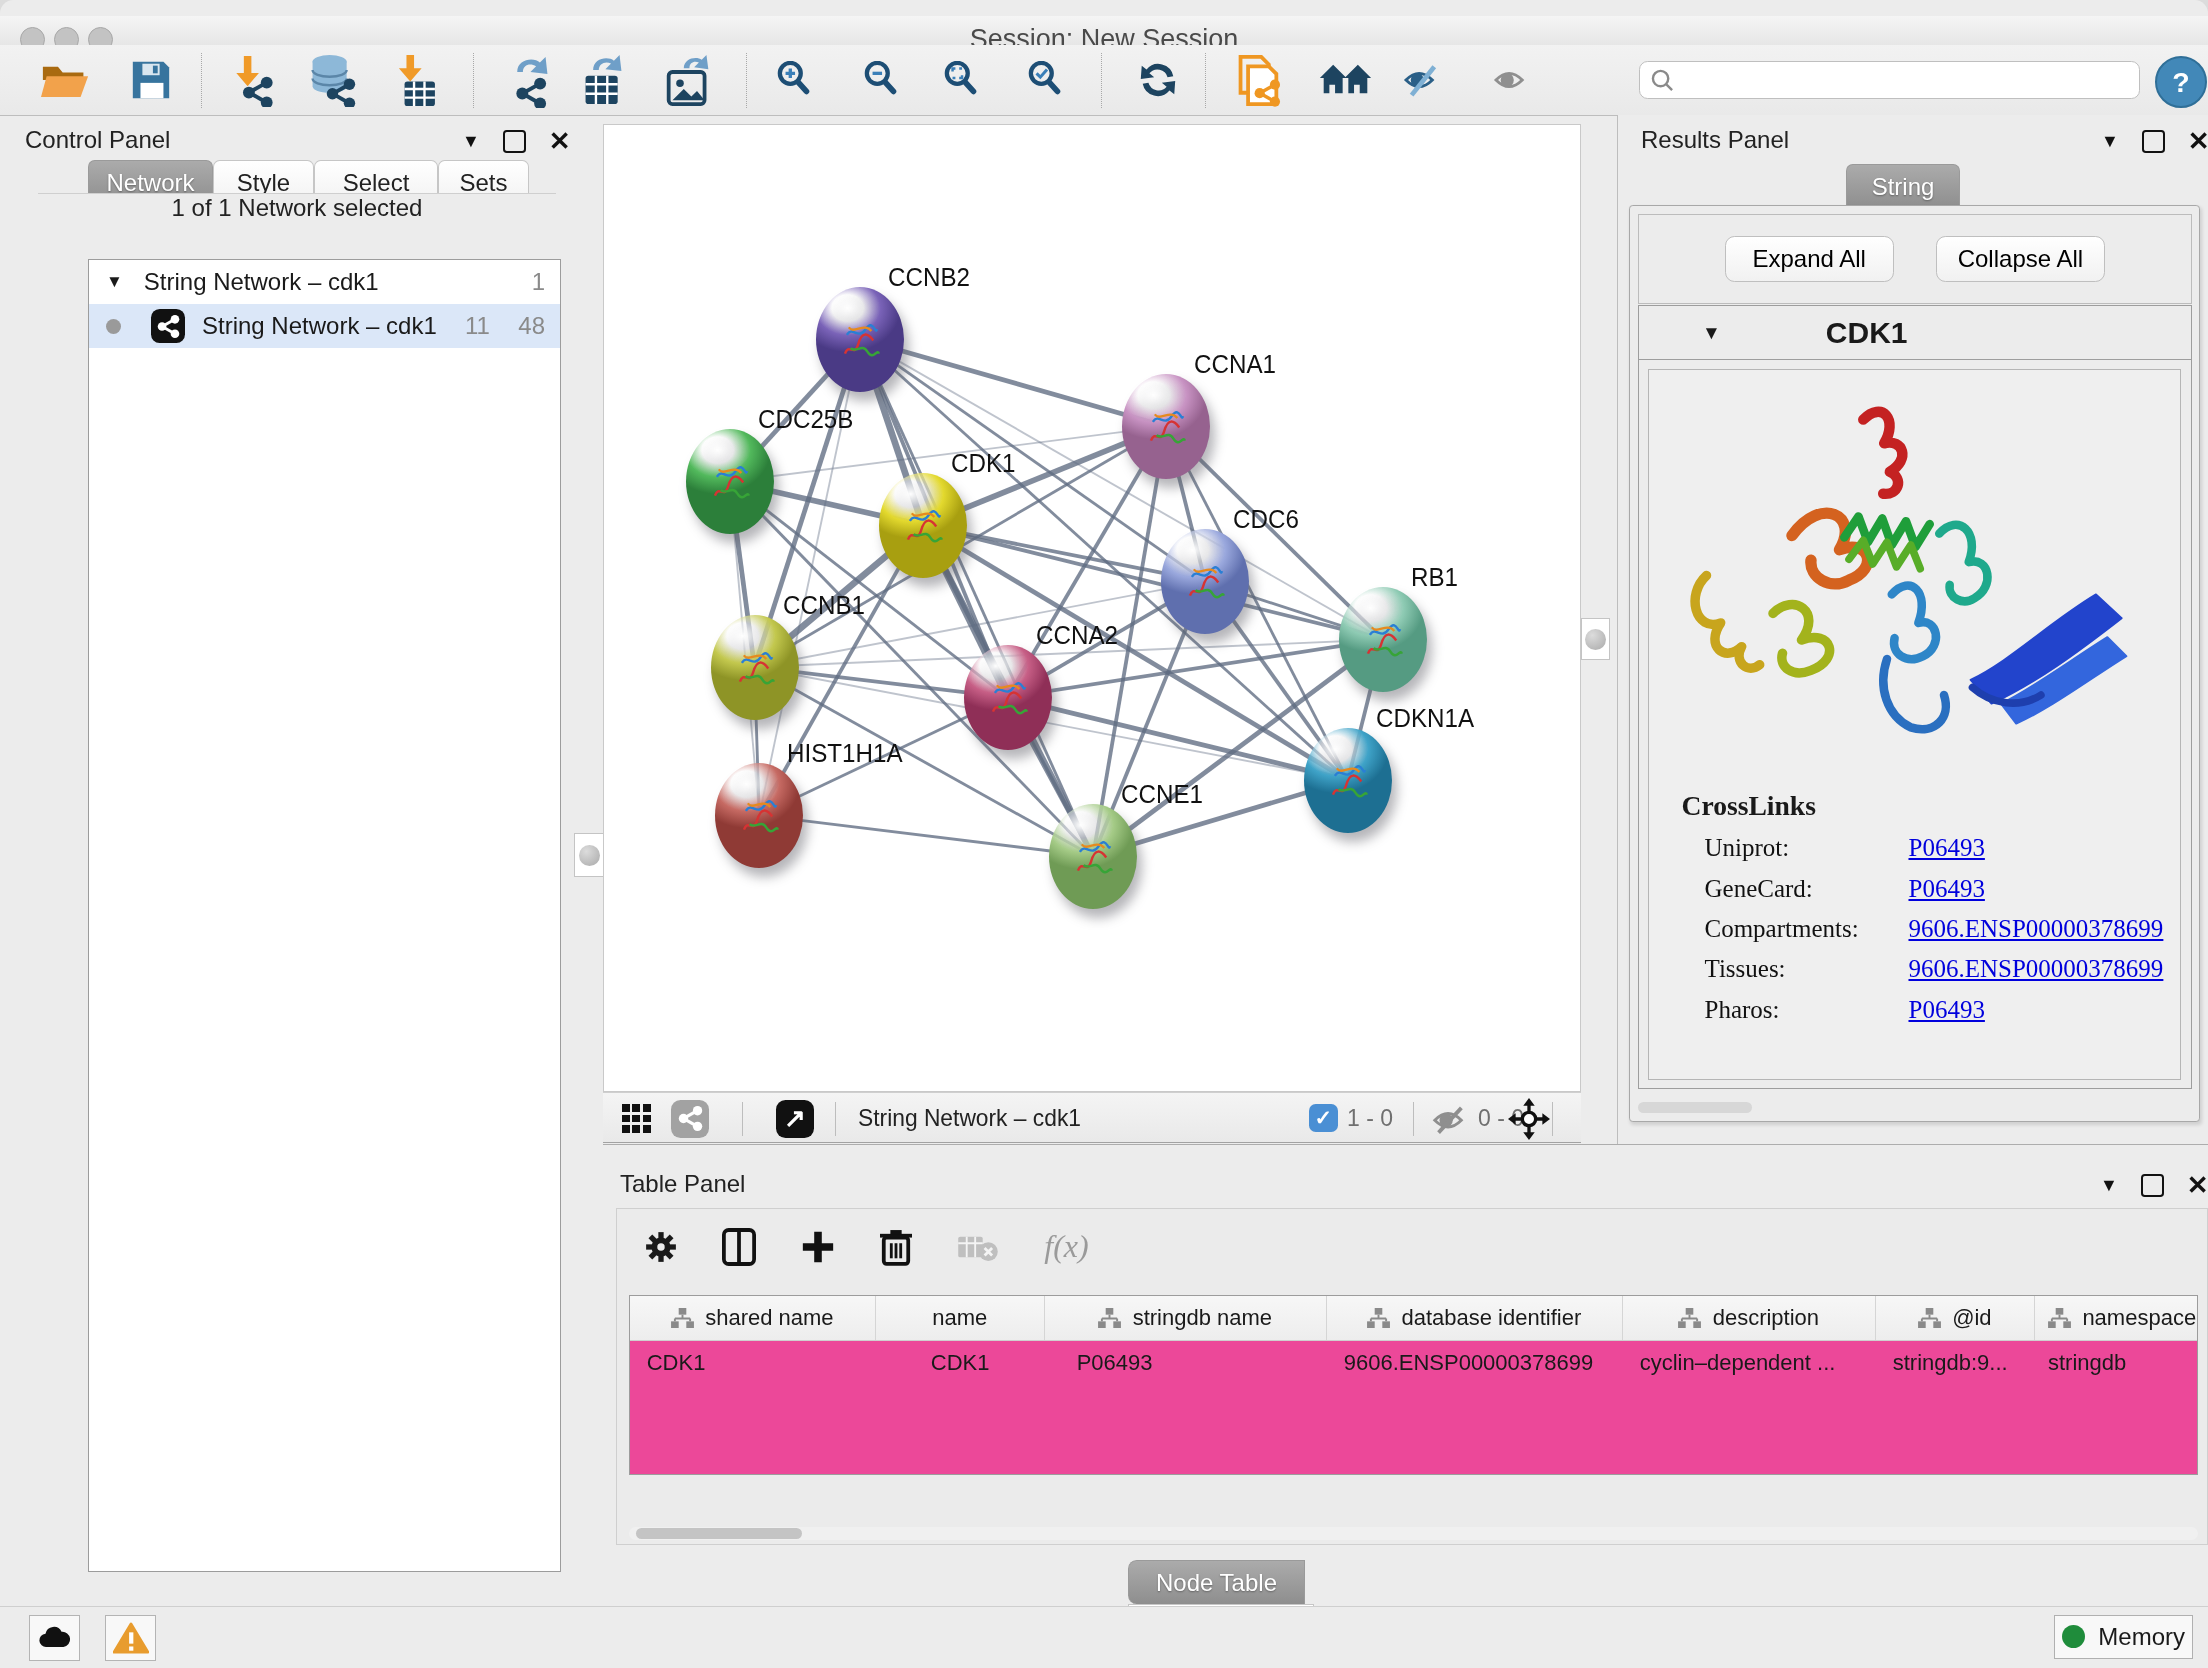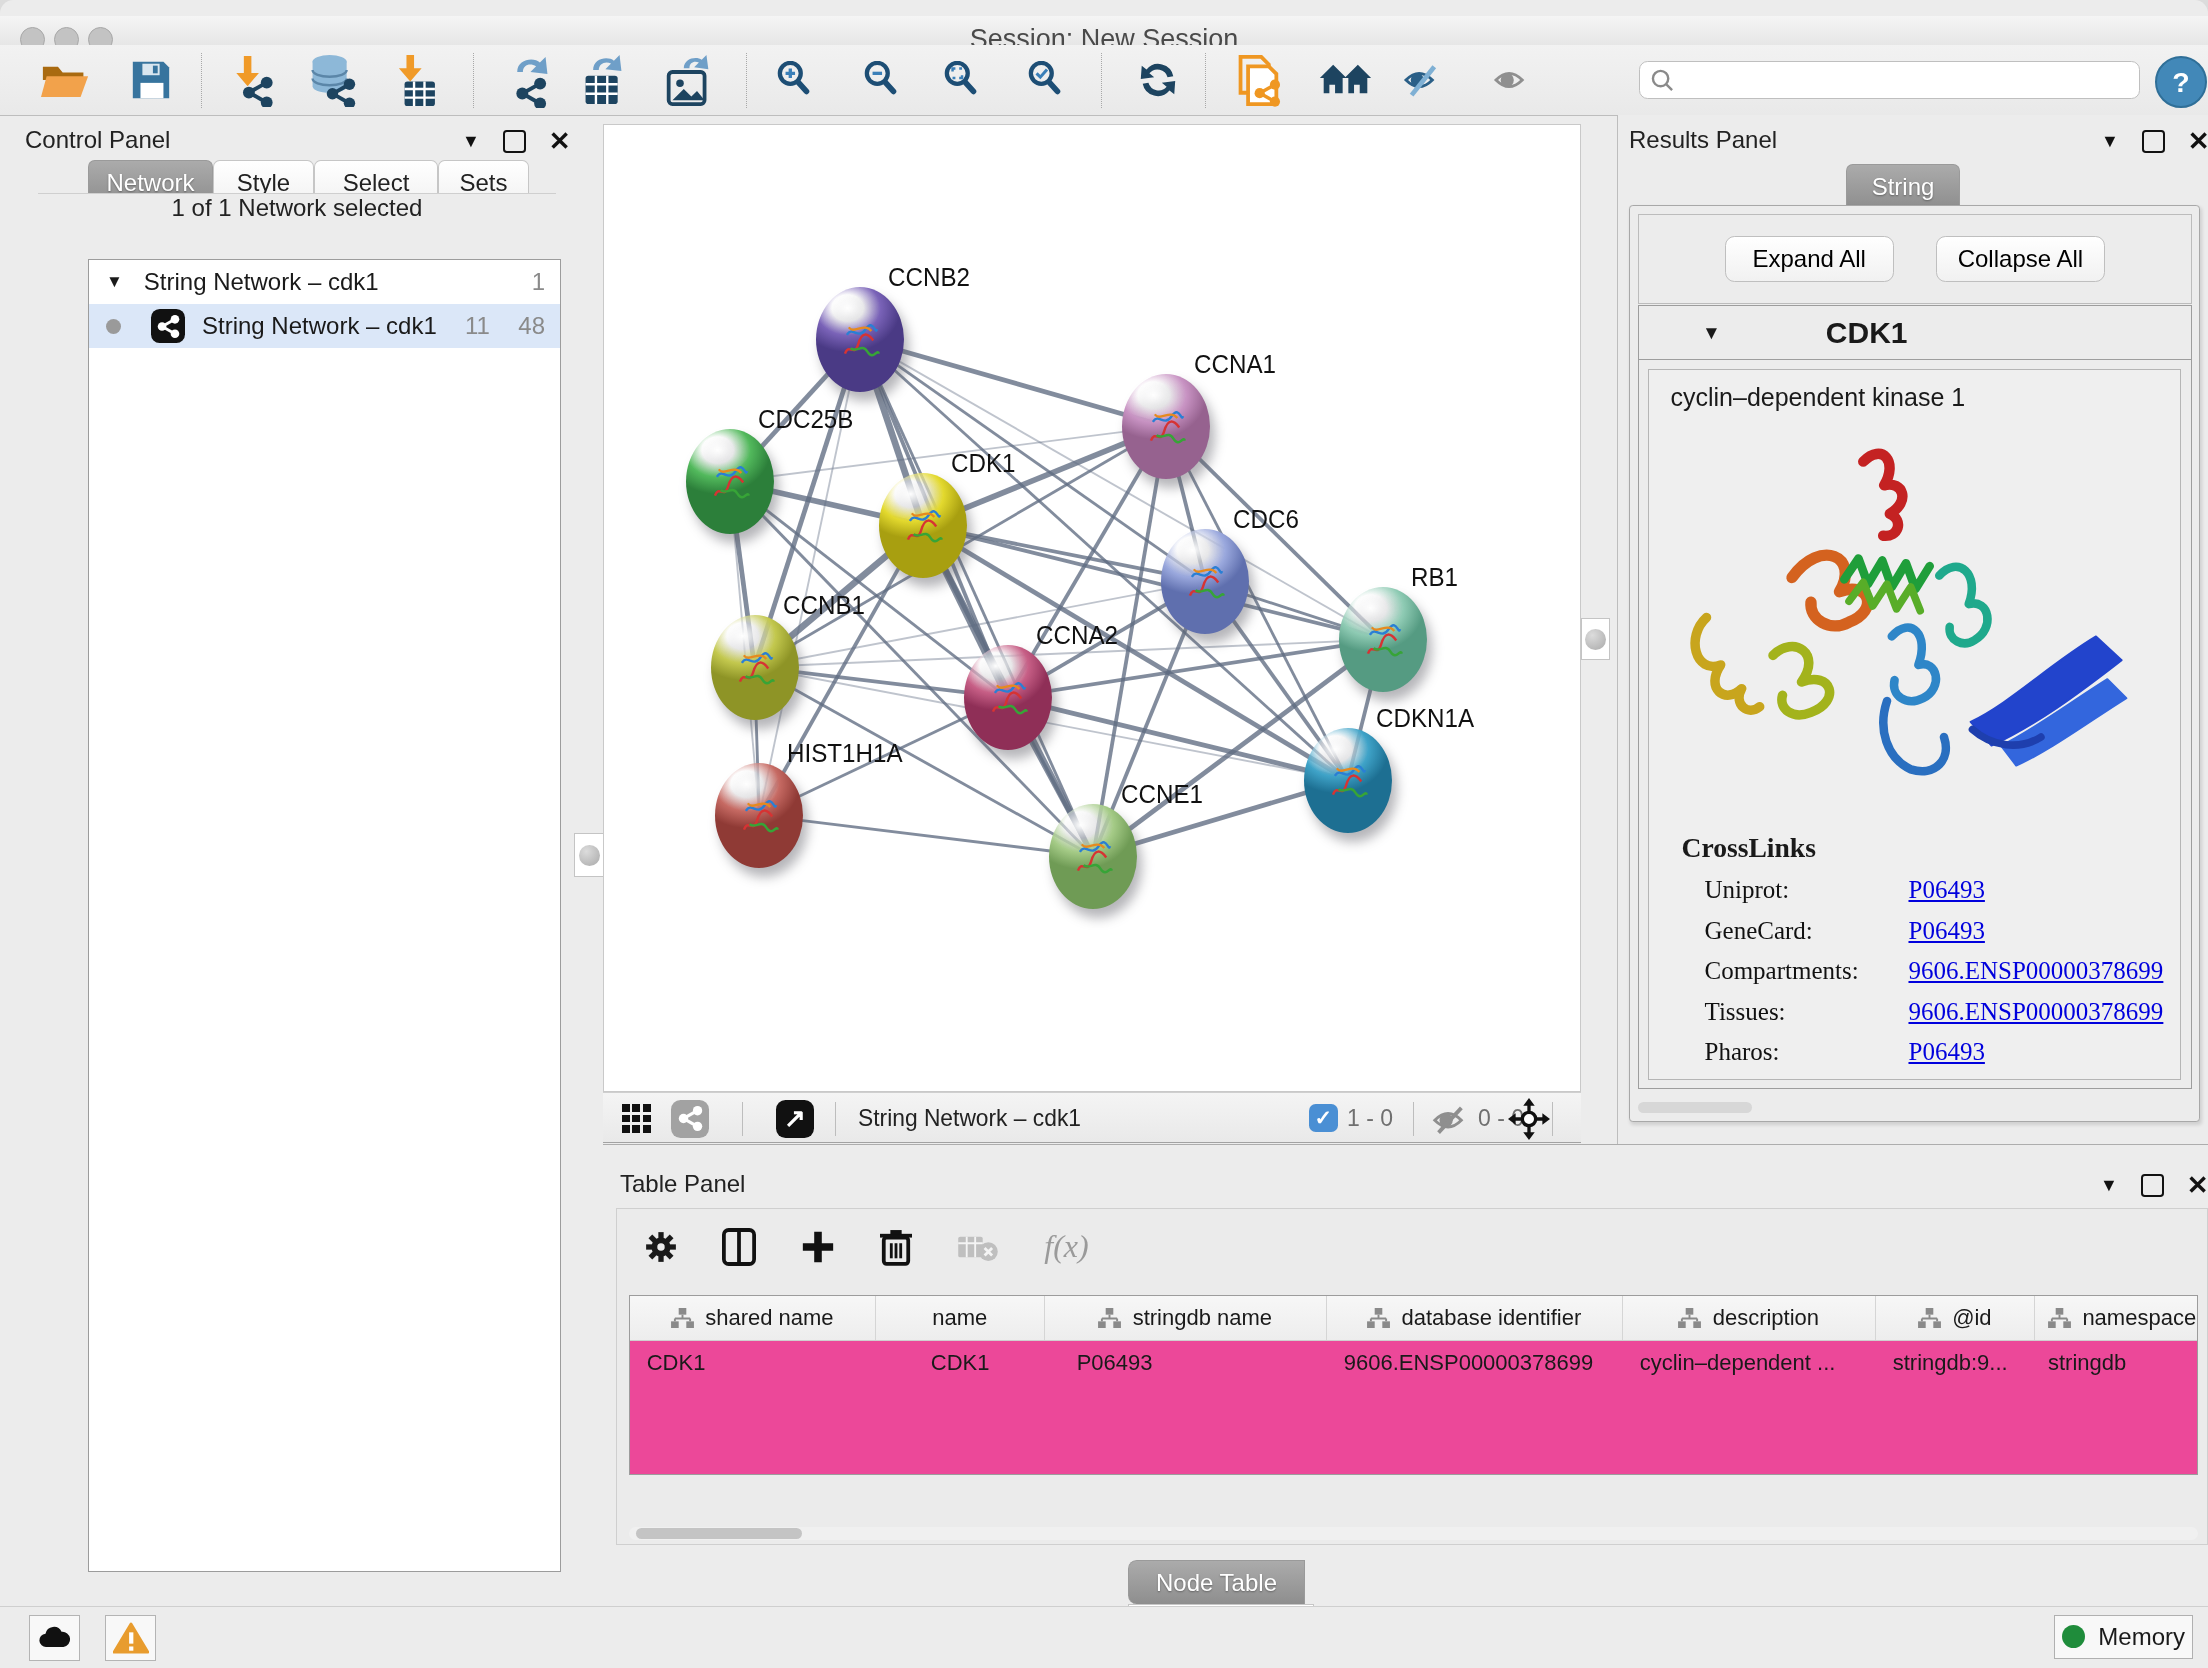--- a/index.html
+++ b/index.html
@@ -526,39 +526,38 @@
     <svg class="crossbtn" width="42" height="42" viewBox="0 0 44 44">
       <line x1="22" y1="4" x2="22" y2="40" stroke="#111" stroke-width="3.5"></line>
       <line x1="4" y1="22" x2="40" y2="22" stroke="#111" stroke-width="3.5"></line>
       <path d="M22,0 l6,8 h-12 Z M22,44 l6,-8 h-12 Z M0,22 l8,-6 v12 Z M44,22 l-8,-6 v12 Z" fill="#111"></path>
       <circle cx="22" cy="22" r="7" fill="#fff" stroke="#111" stroke-width="3.5"></circle>
     </svg>
   </div>
   <div class="hsplit-dot"></div>
 
   <div class="rp">
-    <div class="panel-title" style="left:11px;top:11.4px">Results Panel</div>
+    <div class="panel-title" style="left:23px;top:11.4px">Results Panel</div>
     <div class="pctrl" style="left:483px;top:13.3px">
       <span class="tri">▼</span>
       <span class="float"></span>
       <span class="close">✕</span>
     </div>
     <div class="tab sel" style="position:absolute;left:228px;top:49px;width:114px">String</div>
     <div class="rp-box">
       <div class="rp-btnrow">
         <button class="rp-btn">Expand All</button>
         <button class="rp-btn">Collapse All</button>
       </div>
       <div class="rp-sec">
         <div class="rp-sechead">
           <span class="tri">▼</span>
           <span class="rp-gene">CDK1</span>
         </div>
         <div class="rp-inner">
-          <div class="rp-desc">cyclin–dependent kinase 1</div>
           <svg width="533" height="399" style="display:block;margin:3.8px auto 0" viewBox="0 0 560 420">
             <g fill="none" stroke-linecap="round" stroke-linejoin="round">
               <path d="M225,48 C245,28 262,48 247,73 C267,68 275,90 253,103 C268,110 262,128 246,126" stroke="#c42222" stroke-width="11"></path>
               <path d="M150,170 C180,128 222,148 200,185 C232,173 242,205 210,217 C190,228 168,214 170,196" stroke="#d4621f" stroke-width="12"></path>
               <path d="M60,212 C38,232 48,272 75,262 C58,287 80,304 97,287 C88,304 104,316 116,306" stroke="#c8a51d" stroke-width="10"></path>
               <path d="M130,252 C152,230 182,250 160,280 C192,268 202,300 170,312 C150,320 136,308 140,294" stroke="#a3b31c" stroke-width="10"></path>
               <path d="M205,172 L220,150 L230,177 L245,152 L255,180 L270,155 L280,182 L295,158" stroke="#1f9e3a" stroke-width="9"></path>
               <path d="M210,195 L225,175 L235,200 L250,177 L260,203 L275,180 L285,205" stroke="#58ad28" stroke-width="8"></path>
               <path d="M305,168 C325,146 348,166 336,198 C358,192 364,224 342,236 C330,244 314,236 316,222" stroke="#1fa98c" stroke-width="9"></path>
               <path d="M255,232 C275,210 295,230 283,262 C303,256 310,286 288,297 C270,306 254,294 258,278" stroke="#2e86c8" stroke-width="9"></path>

